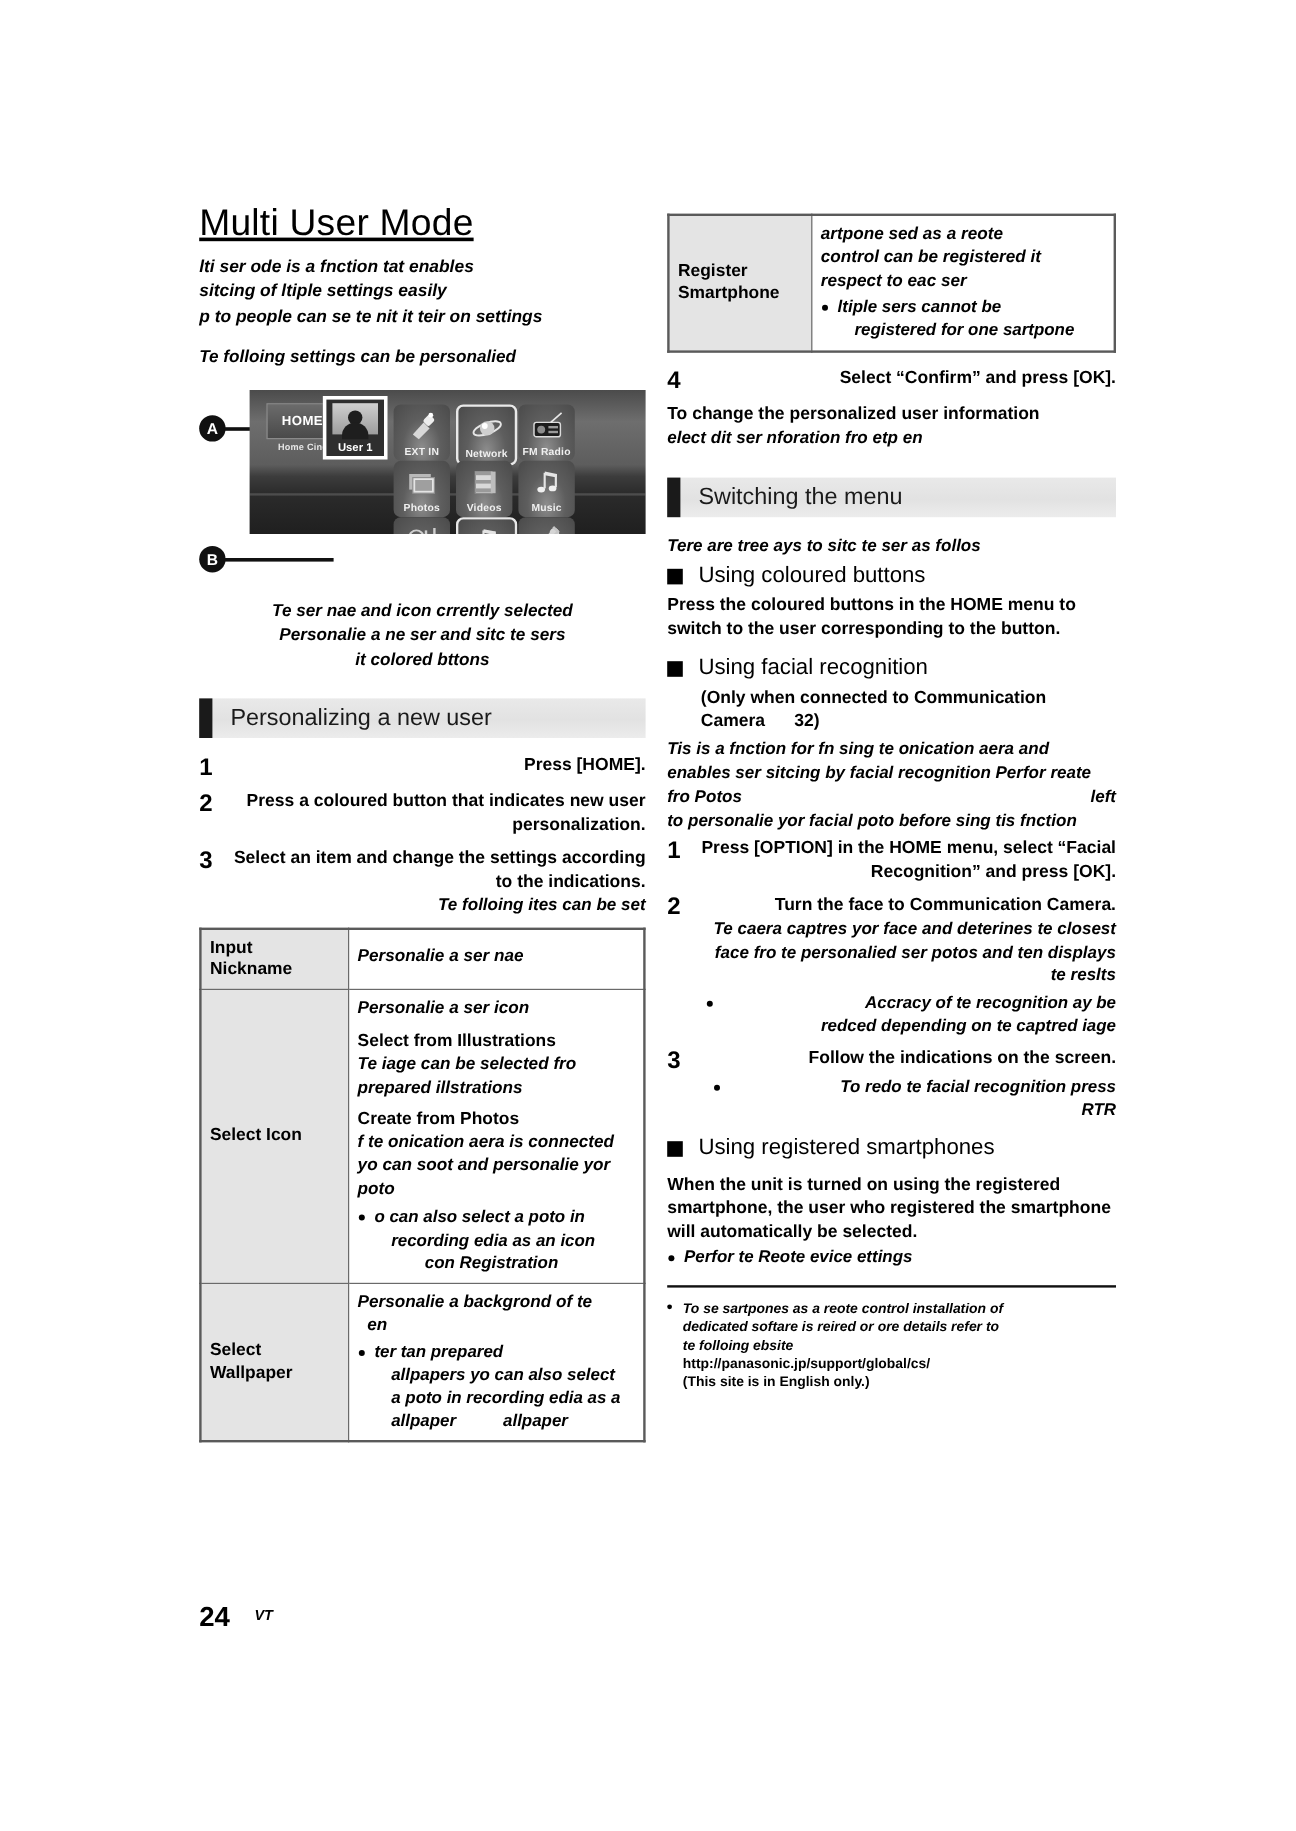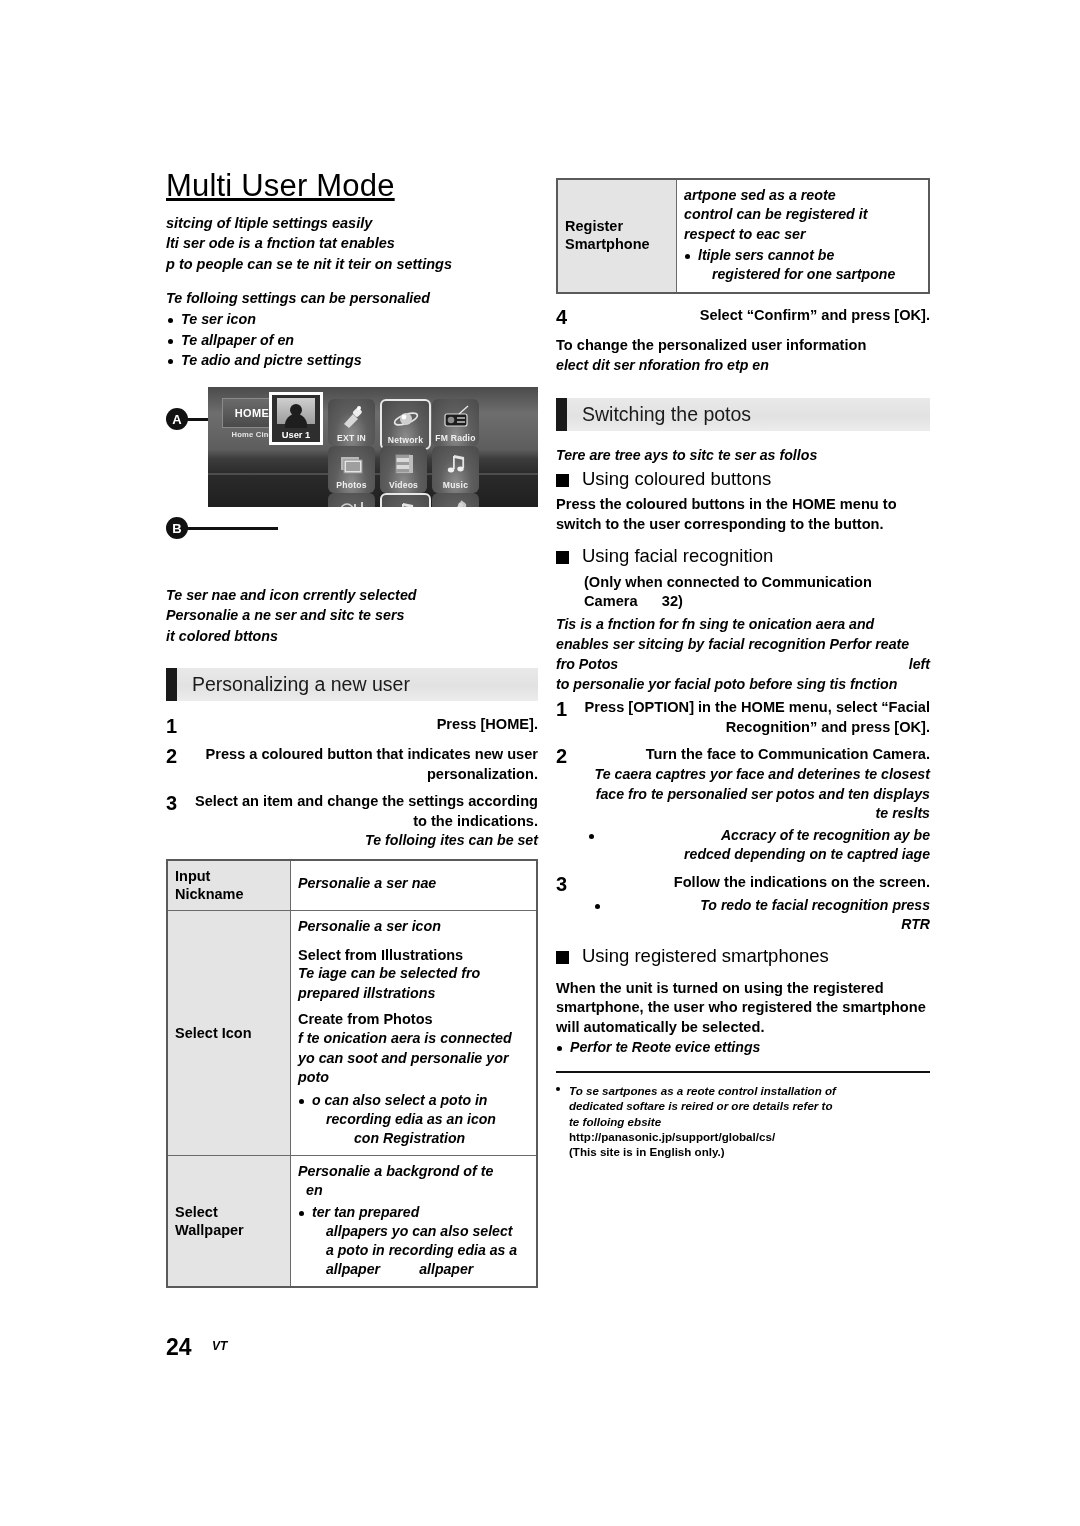--- a/index.html
+++ b/index.html
@@ -201,21 +201,22 @@
   .cb .cl{padding-left:5px;color:#e6e6e6;font-size:7.8px;font-weight:bold;line-height:1.15;}
   .cbnull{margin-left:14px;}
   .callout{
     position:absolute;width:22px;height:22px;border-radius:50%;
     background:#111;color:#fff;font-size:13px;font-weight:bold;
     display:flex;align-items:center;justify-content:center;
   }
   .cline{position:absolute;height:3px;background:#111;}
   .cap{
     font-style:italic;font-weight:bold;font-size:14.3px;line-height:1.42;
-    margin:28px 0 0 0;
+    margin:4px 0 0 0;
+    text-align:center;
   }
 
   
   .pnum{
     position:absolute;left:166px;top:1334px;
     font-size:23px;font-weight:bold;
   }
   .pvt{
     position:absolute;left:212px;top:1339px;
     font-size:12px;font-style:italic;font-weight:bold;
@@ -223,30 +224,25 @@
 </style>
 </head>
 <body>
 
 <div class="page">
 
   <div class="col-left">
 
     <h1 class="doc-title">Multi User Mode</h1>
 
+    <p class="lead">lti ser ode is a fnction tat enables</p>
     <p class="lead">sitcing of ltiple settings easily</p>
-    <p class="lead">lti ser ode is a fnction tat enables</p>
     <p class="lead small">p to  people can se te nit it teir on settings</p>
 
     <p class="sub-bold">Te folloing settings can be personalied</p>
-    <ul class="bul">
-      <li>Te ser icon</li>
-      <li>Te allpaper of  en</li>
-      <li>Te adio and pictre settings</li>
-    </ul>
 
     <div class="illus">
 
       <div class="callout" style="left:0px;top:21px;">A</div>
       <div class="cline" style="left:20px;top:31px;width:52px;"></div>
       <div class="callout" style="left:0px;top:130px;">B</div>
       <div class="cline" style="left:20px;top:140px;width:92px;"></div>
 
       <div class="tv">
         <div class="horizon"></div>
@@ -490,21 +486,21 @@
 
     <div class="step" style="margin-top:12px;">
       <div class="num">4</div>
       <div class="body">Select “Confirm” and press [OK].</div>
     </div>
     <p class="p-bold">To change the personalized user information</p>
     <p class="p-ital">elect dit ser nforation fro etp en</p>
 
     <div class="sec-bar">
       <div class="tab"></div>
-      <div class="txt">Switching the potos</div>
+      <div class="txt">Switching the menu</div>
     </div>
 
     <p class="p-ital">Tere are tree ays to sitc te ser as follos</p>
 
     <div class="sq" style="margin-top:4px;">
       <div class="mark"></div>
       <div class="lbl">Using coloured buttons</div>
     </div>
     <p class="p-bold" style="margin-top:4px;">Press the coloured buttons in the HOME menu to switch to the user corresponding to the button.</p>
 

